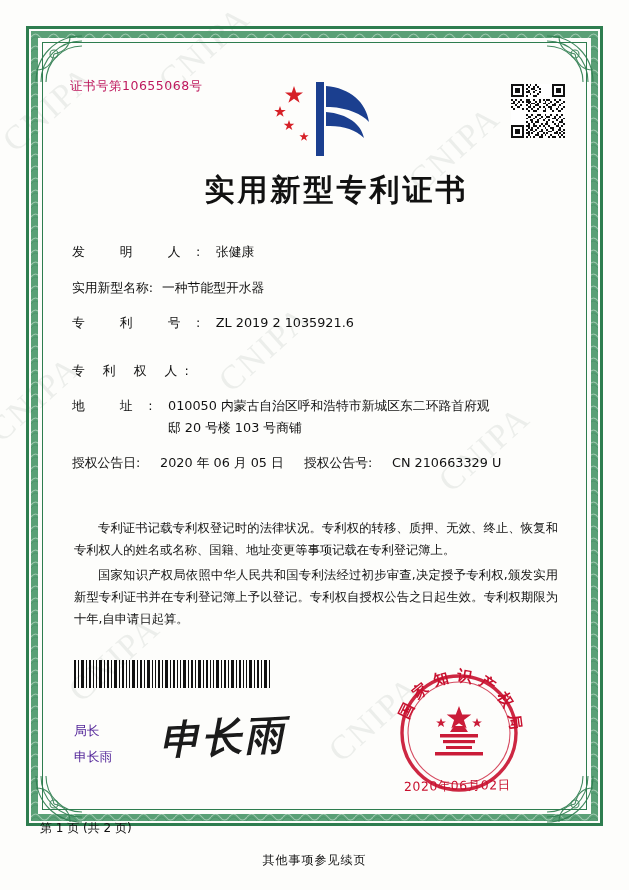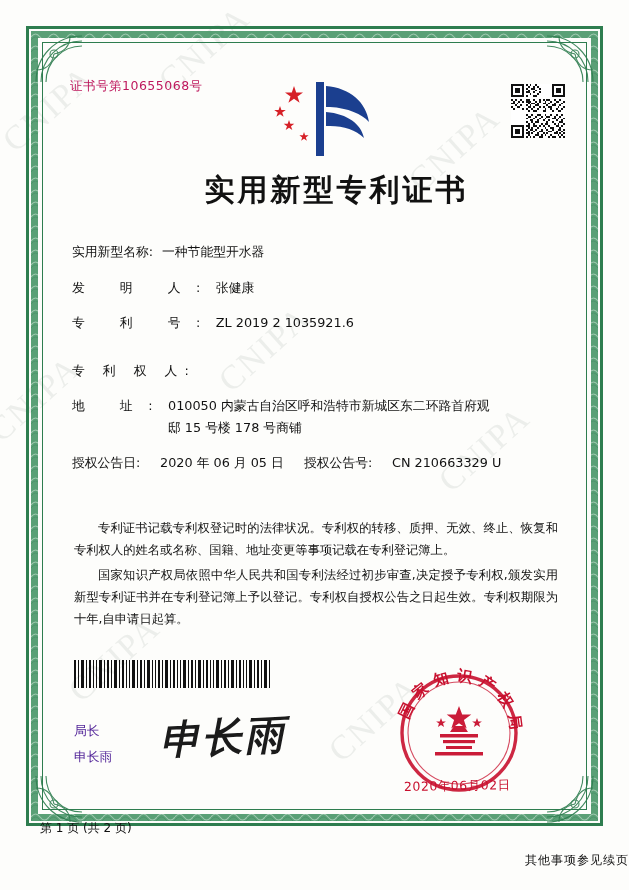--- a/index.html
+++ b/index.html
@@ -211,21 +211,21 @@
   .page-num {
     position: absolute;
     left: 0; right: 0; top: 820px;
     font-size: 12px;
     color: #111;
     margin-left: 40px;
   }
   .footnote {
     position: absolute;
     left: 0; right: 0; top: 852px;
-    text-align: right;
+    text-align: center;
     font-size: 12px;
     color: #111;
     letter-spacing: 1px;
   }
 </style>
 </head>
 <body>
 
 <div class="page">
 
@@ -489,39 +489,39 @@
       <path d="M48 2 L56 2 L56 76 L48 76 Z"></path>
       <path d="M58 6 C82 8 98 22 101 42 C94 34 80 28 62 27 L58 27 Z"></path>
       <path d="M58 32 C80 34 93 44 96 58 C88 50 76 46 62 46 L58 46 Z"></path>
     </g>
   </svg>
 
   <div class="title">实用新型专利证书</div>
 
   <div class="fields">
     <div class="frow">
+      <div class="flabel sp4">发 明 人:</div>
+      <div class="fvalue">张健康</div>
+    </div>
+    <div class="frow">
       <div class="flabel">实用新型名称:</div>
       <div class="fvalue">一种节能型开水器</div>
-    </div>
-    <div class="frow">
-      <div class="flabel sp4">发 明 人:</div>
-      <div class="fvalue">张健康</div>
     </div>
     <div class="frow">
       <div class="flabel sp4">专 利 号:</div>
       <div class="fvalue">ZL 2019 2 1035921.6</div>
     </div>
     <div class="frow">
       <div class="flabel sp2">专 利 权 人:</div>
     </div>
     <div class="frow">
       <div class="flabel sp4">地        址:</div>
       <div class="fvalue">
         <span>010050  内蒙古自治区呼和浩特市新城区东二环路首府观</span>
-        <span class="l2">邸 15 号楼 178 号商铺</span>
+        <span class="l2">邸 20 号楼 103 号商铺</span>
       </div>
     </div>
     <div class="frow two-col">
       <div class="col2">
         <div class="flabel">授权公告日:</div>
         <div class="fvalue">2020 年 06 月 05 日</div>
       </div>
       <div class="col2">
         <div class="flabel">授权公告号:</div>
         <div class="fvalue">CN 210663329 U</div>

